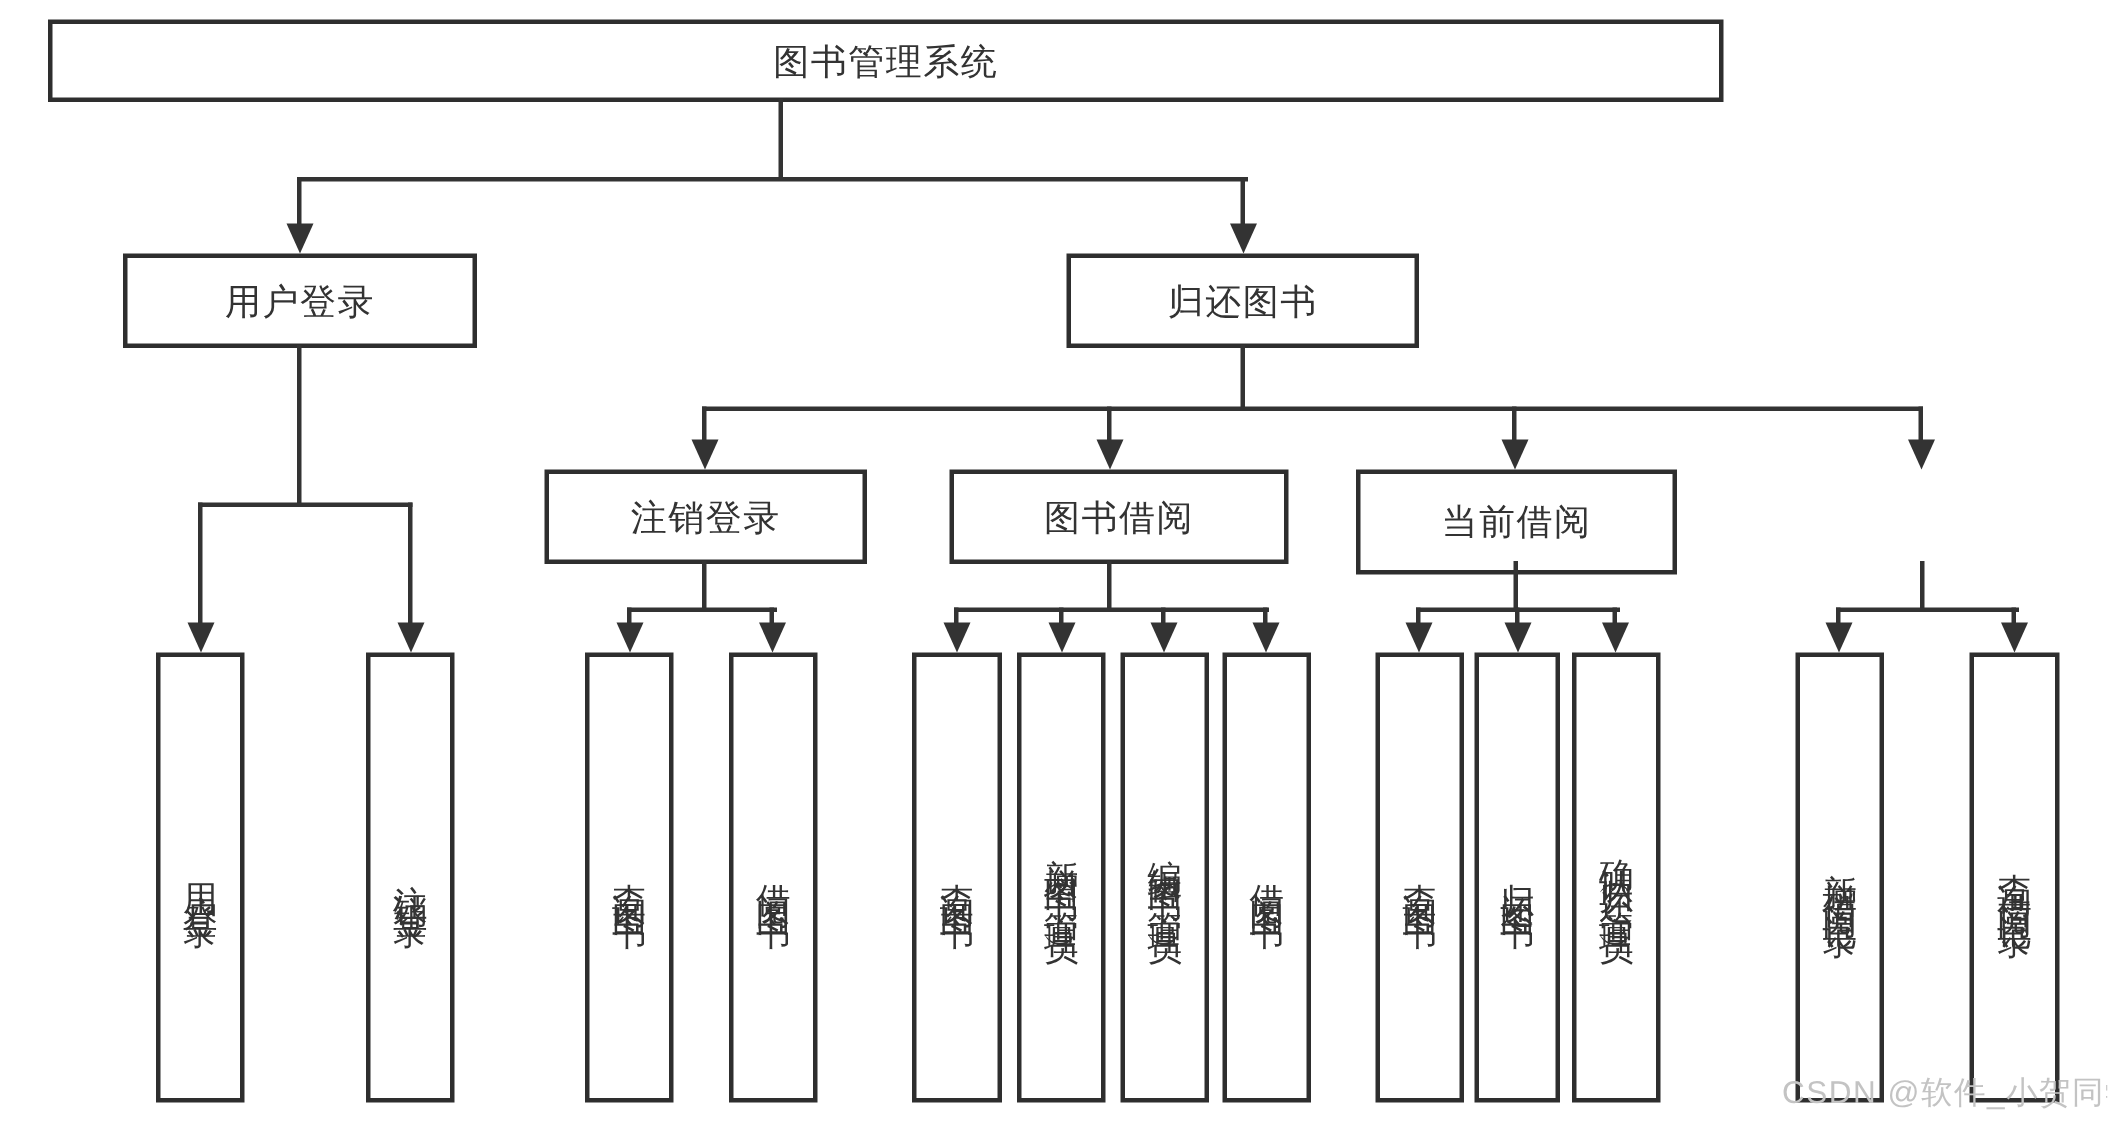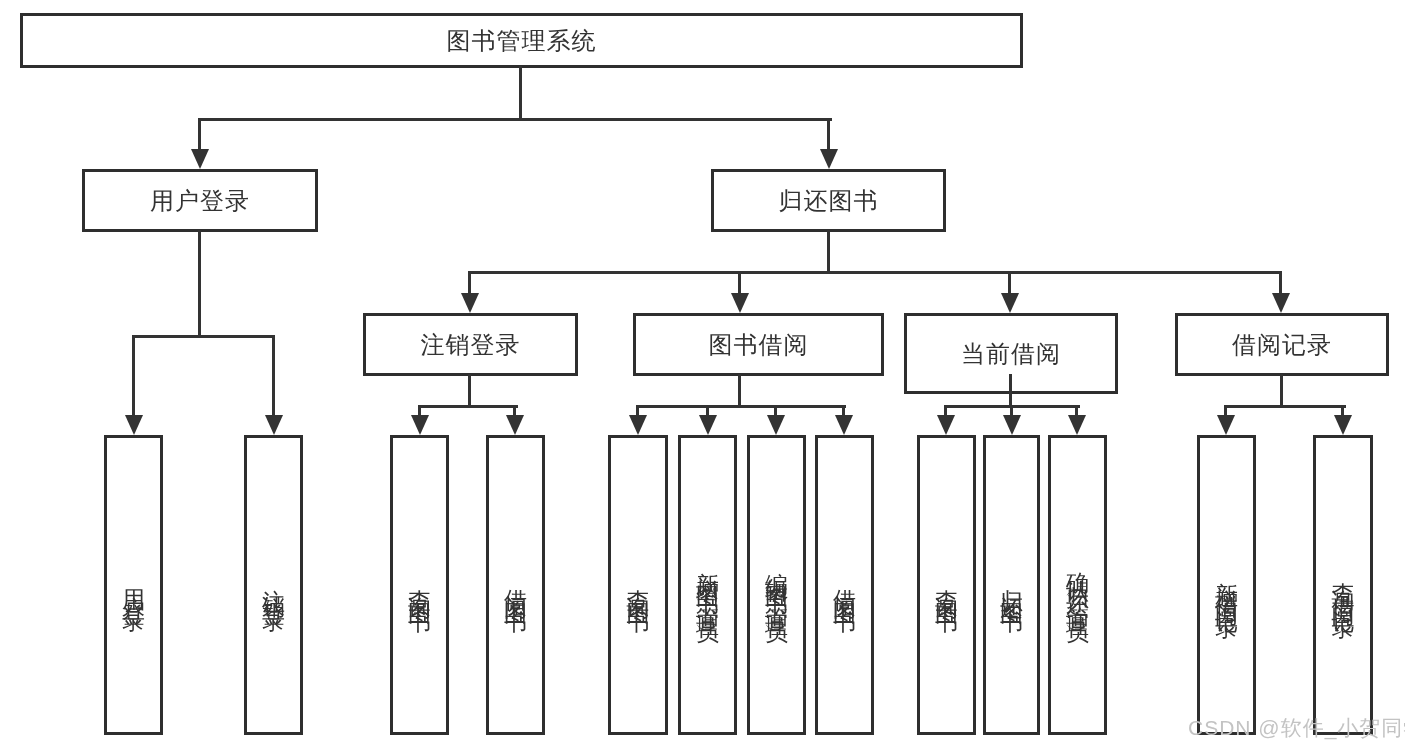--- a/index.html
+++ b/index.html
@@ -48,42 +48,39 @@
     letter-spacing:1px;
     white-space:nowrap;
     z-index:5;
   }
 </style>
 </head>
 <body>
 
 <div id="canvas">
 
-  <div class="node" style="left:20px;top:13px;width:1003px;height:55px">
+  <div class="node" style="left:32px;top:13px;width:1117px;height:55px">
     <span>图书管理系统</span>
   </div>
 
   <div class="node" style="left:82px;top:169px;width:236px;height:63px">
     <span>用户登录</span>
   </div>
   <div class="node" style="left:711px;top:169px;width:235px;height:63px">
     <span>归还图书</span>
   </div>
 
   <div class="node" style="left:363px;top:313px;width:215px;height:63px">
     <span>注销登录</span>
   </div>
-  <div class="node" style="left:633px;top:313px;width:251px;height:63px">
+  <div class="node" style="left:633px;top:313px;width:226px;height:63px">
     <span>图书借阅</span>
   </div>
-  <div class="node" style="left:904px;top:313px;width:214px;height:81px">
+  <div class="node" style="left:904px;top:313px;width:214px;height:70px">
     <span>当前借阅</span>
-  </div>
-  <div class="node" style="left:1175px;top:313px;width:214px;height:63px">
-    <span>借阅记录</span>
   </div>
 
   <div class="leaf" style="left:104px">
       <span>用户登录</span>
     </div>
   <div class="leaf" style="left:244px">
       <span>注销登录</span>
     </div>
   <div class="leaf" style="left:390px">
       <span>查询图书</span>

